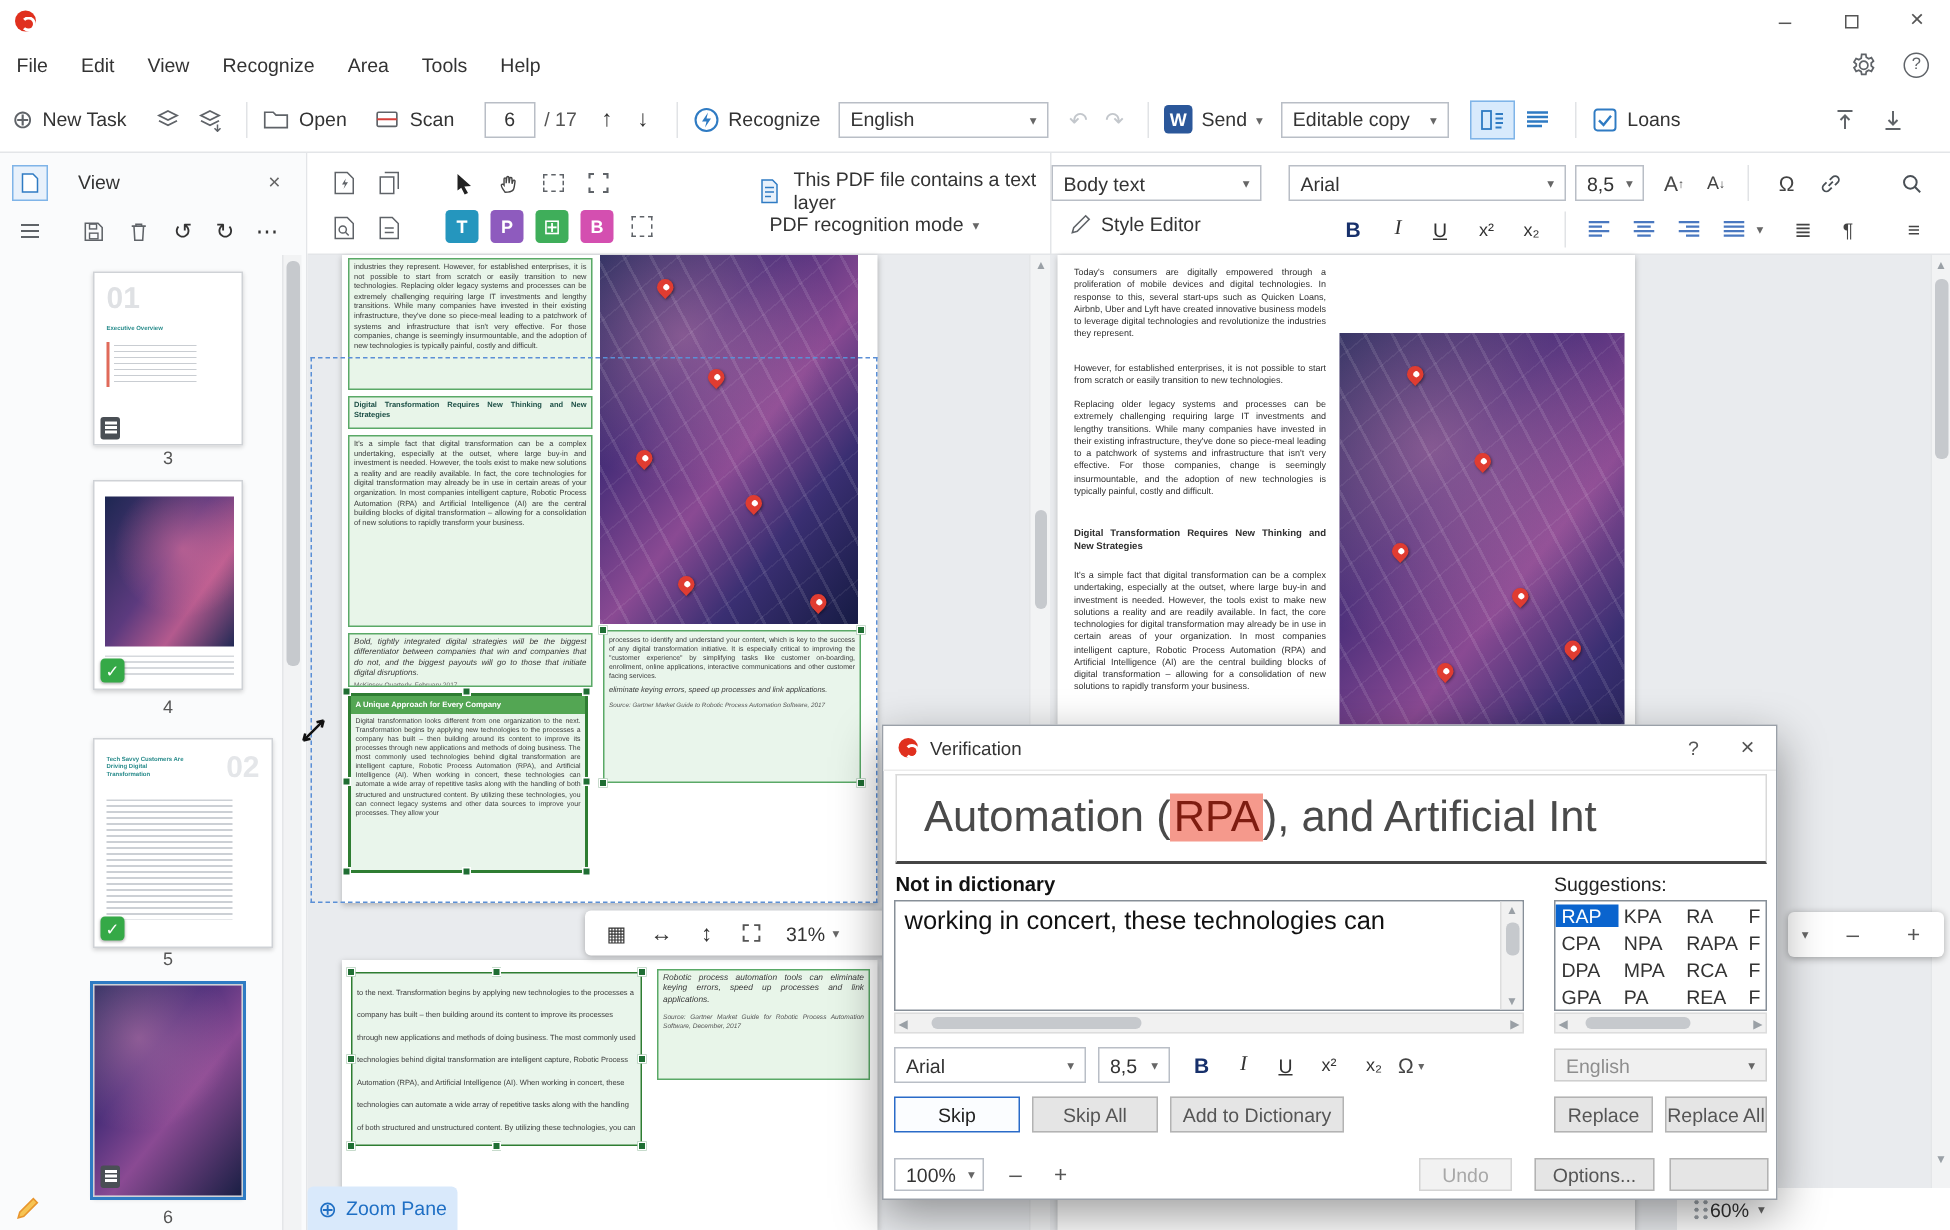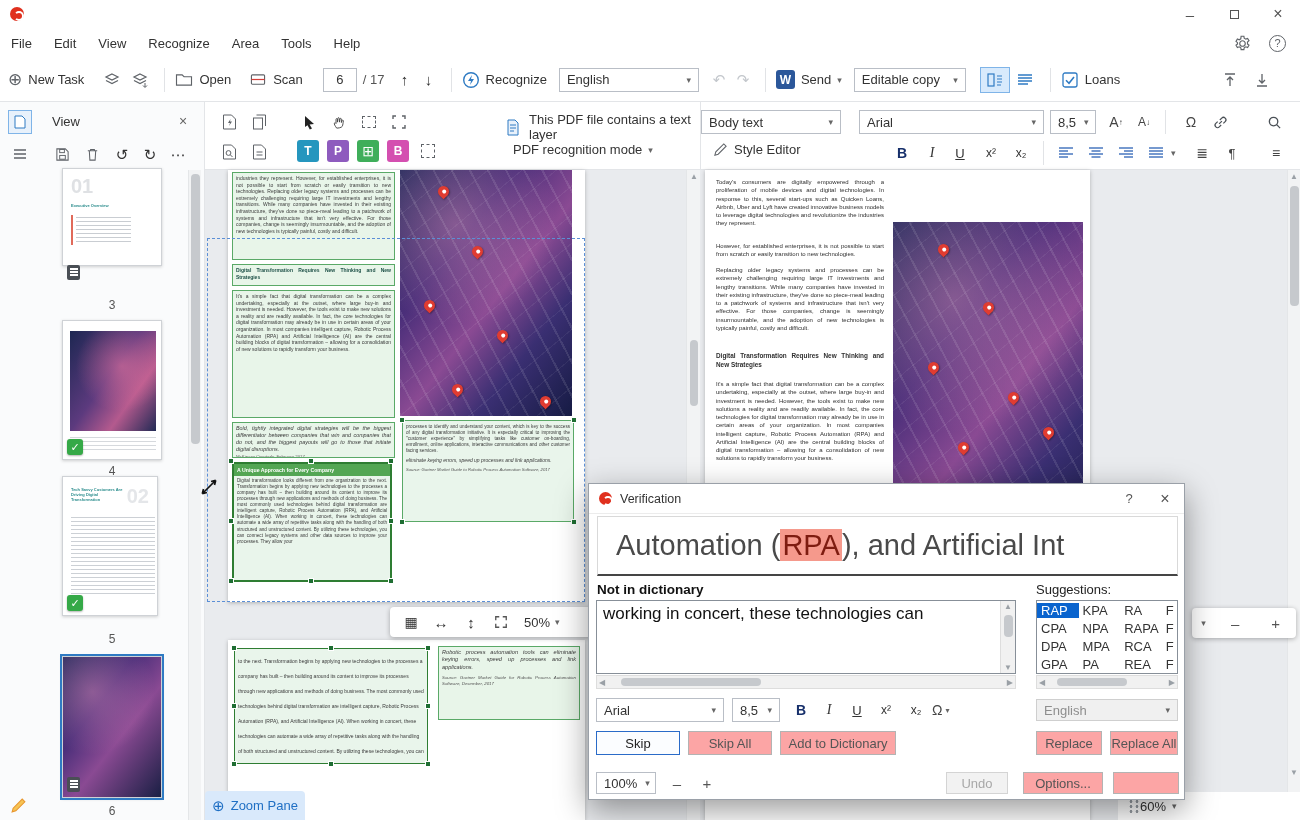--- a/index.html
+++ b/index.html
@@ -26,21 +26,21 @@
   .pin{position:absolute;width:11px;height:11px;background:#e03c31;border-radius:50% 50% 50% 0;transform:rotate(-45deg);box-shadow:0 1px 2px rgba(0,0,0,.45)}
   .pin::after{content:"";position:absolute;left:3.5px;top:3.5px;width:4px;height:4px;background:#fff;border-radius:50%}
   .sb-track{position:absolute;background:#f2f3f4;border-left:1px solid #e4e6e8}
   .sb-thumb{position:absolute;background:#c6c9cd;border-radius:4px}
   .sb-ar{position:absolute;font-size:8px;color:#9aa0a6;width:12px;text-align:center}
   .thumb{position:absolute;background:#fff;border:1px solid #cfd2d6;box-shadow:0 1px 3px rgba(0,0,0,.18);overflow:visible}
   .tnum{position:absolute;width:100px;text-align:center;font-size:12px;color:#555}
   .badge{position:absolute;width:16px;height:16px;background:#35a947;border-radius:3px;color:#fff;font-size:11px;display:flex;align-items:center;justify-content:center;box-shadow:0 1px 2px rgba(0,0,0,.3);z-index:3}
   .docbadge{position:absolute;width:13px;height:15px;background:#4a4f55;border-radius:2px;z-index:3}
   .docbadge::after{content:"";position:absolute;left:2.5px;top:3px;width:8px;height:1.5px;background:#fff;box-shadow:0 3px 0 #fff,0 6px 0 #fff}
-  .btn{display:flex;align-items:center;justify-content:center;background:#fca5a5;border:1px solid #b3b3b3;font-size:13px;color:#555;cursor:default}
+  .btn{display:flex;align-items:center;justify-content:center;background:#e5e5e5;border:1px solid #b3b3b3;font-size:13px;color:#555;cursor:default}
   .btn.primary{border:1px solid #2a6bc8;background:#fbfdff;color:#222}
   .btn.dis{background:#f2f2f2;border-color:#d4d4d4;color:#a8a8a8}
   .flat{display:flex;align-items:center;justify-content:center;color:#333;cursor:default}
   .dlg{position:absolute;left:588px;top:483px;width:597px;height:317px;background:#fff;border:1px solid #9aa0a8;box-shadow:0 10px 30px rgba(0,0,0,.4);z-index:40}
   .logo{width:14px;height:14px;border-radius:50%;background:#e0301e;position:relative}
   .logo::after{content:"";position:absolute;left:4px;top:4px;width:6px;height:6px;border-radius:50%;border:2px solid #fff;border-left-color:transparent}
   .cell{padding-left:4px;overflow:hidden;white-space:nowrap}
   .grip{width:12px;height:14px;background:radial-gradient(circle,#9aa0a6 1.3px,transparent 1.6px) 0 0/6px 5px}
   svg{display:block}
 </style>
@@ -201,37 +201,37 @@
       </div>
     <div class="abs flat" style="left:80px;top:40px;width:24px;height:24px">
         <svg width="15" height="15" viewBox="0 0 16 16">
           <path d="M3 4h10M6 4V2.6h4V4M4.6 4l.6 10h5.6l.6-10" fill="none" stroke="#5f6368" stroke-width="1.1"></path>
         </svg>
       </div>
     <div class="abs flat gico" style="left:110px;top:40px;width:24px;height:24px">↺</div>
     <div class="abs flat gico" style="left:138px;top:40px;width:24px;height:24px">↻</div>
     <div class="abs flat gico" style="left:166px;top:40px;width:24px;height:24px">⋯</div>
 
-    <div class="thumb" style="left:62px;top:66px;width:100px;height:98px">
+    <div class="thumb" style="left:62px;top:79px;width:100px;height:116px">
       <span class="abs" style="left:8px;top:6px;font-size:20px;color:#dfe1e4;font-weight:bold">01</span>
       <span class="abs" style="left:8px;top:34px;width:60px;font-size:4px;color:#2a8c8c;font-weight:bold">Executive Overview</span>
       <div class="abs" style="left:8px;top:46px;width:2px;height:30px;background:#e06a5a"></div>
       <div class="abs" style="left:13px;top:48px;width:55px;height:26px;background:repeating-linear-gradient(#c9cdd2 0 1px,transparent 1px 4px)"></div>
       <div class="docbadge" style="left:4px;top:96px"></div>
     </div>
     <div class="tnum" style="left:62px;top:196px">3</div>
 
     <div class="thumb" style="left:62px;top:218px;width:100px;height:140px">
       <div class="abs" style="left:7px;top:10px;width:86px;height:100px;background:radial-gradient(circle at 60% 35%,rgba(240,120,160,.55),transparent 55%),linear-gradient(125deg,#1d2752,#5c3a7e 45%,#b45a8e 70%,#222a55)"></div>
       <div class="abs" style="left:7px;top:116px;width:86px;height:14px;background:repeating-linear-gradient(#d6d9dd 0 1px,transparent 1px 4px)"></div>
       <div class="badge" style="left:4px;top:118px">✓</div>
     </div>
     <div class="tnum" style="left:62px;top:362px">4</div>
 
-    <div class="thumb" style="left:62px;top:374px;width:96px;height:140px">
+    <div class="thumb" style="left:62px;top:390px;width:120px;height:140px">
       <span class="abs" style="right:8px;top:8px;font-size:20px;color:#e4e6e9;font-weight:bold">02</span>
       <span class="abs" style="left:8px;top:10px;width:55px;font-size:4px;color:#2a8c8c;font-weight:bold">Tech Savvy Customers Are Driving Digital Transformation</span>
       <div class="abs" style="left:8px;top:40px;width:84px;height:80px;background:repeating-linear-gradient(#ccd0d5 0 1px,transparent 1px 4px)"></div>
       <div class="badge" style="left:4px;top:118px">✓</div>
     </div>
     <div class="tnum" style="left:62px;top:530px">5</div>
 
     <div class="thumb" style="left:62px;top:554px;width:100px;height:142px;outline:2px solid #2f7bc3">
       <div class="abs" style="left:0;top:0;width:100%;height:100%;background:radial-gradient(circle at 30% 25%,rgba(255,160,200,.4),transparent 50%),linear-gradient(128deg,#232a5c,#4b2f7a 35%,#8a4a93 58%,#1a1f44)"></div>
       <div class="docbadge" style="left:4px;top:120px"></div>
@@ -379,21 +379,21 @@
   <div class="abs row" style="left:390px;top:607px;width:205px;height:30px;background:#fff;border-radius:4px;box-shadow:0 1px 5px rgba(0,0,0,.3);padding:0 8px;gap:4px;z-index:10">
     <div class="flat gico" style="width:26px;height:24px;font-size:14px">▦</div>
     <div class="flat gico" style="width:26px;height:24px">↔</div>
     <div class="flat gico" style="width:26px;height:24px">↕</div>
     <div class="flat" style="width:26px;height:24px">
         <svg width="14" height="14" viewBox="0 0 16 16">
           <path d="M2 6V2h4M10 2h4v4M14 10v4h-4M6 14H2v-4" fill="none" stroke="#555" stroke-width="1.5"></path>
         </svg>
       </div>
     <div class="row" style="margin-left:6px;gap:5px">
-      <span>50%</span>
+      <span>31%</span>
       <span class="car" style="font-size:9px;color:#666">▾</span>
     </div>
   </div>
 
   <div class="sb-track" style="left:686px;top:170px;width:14px;height:650px">
     <span class="sb-ar" style="left:1px;top:2px">▲</span>
     <div class="sb-thumb" style="left:3px;top:170px;width:8px;height:66px"></div>
   </div>
 
   <div class="abs row" style="left:205px;top:791px;width:100px;height:29px;background:#d9e9fb;border-radius:4px 4px 0 0;justify-content:center;gap:6px;z-index:10">

